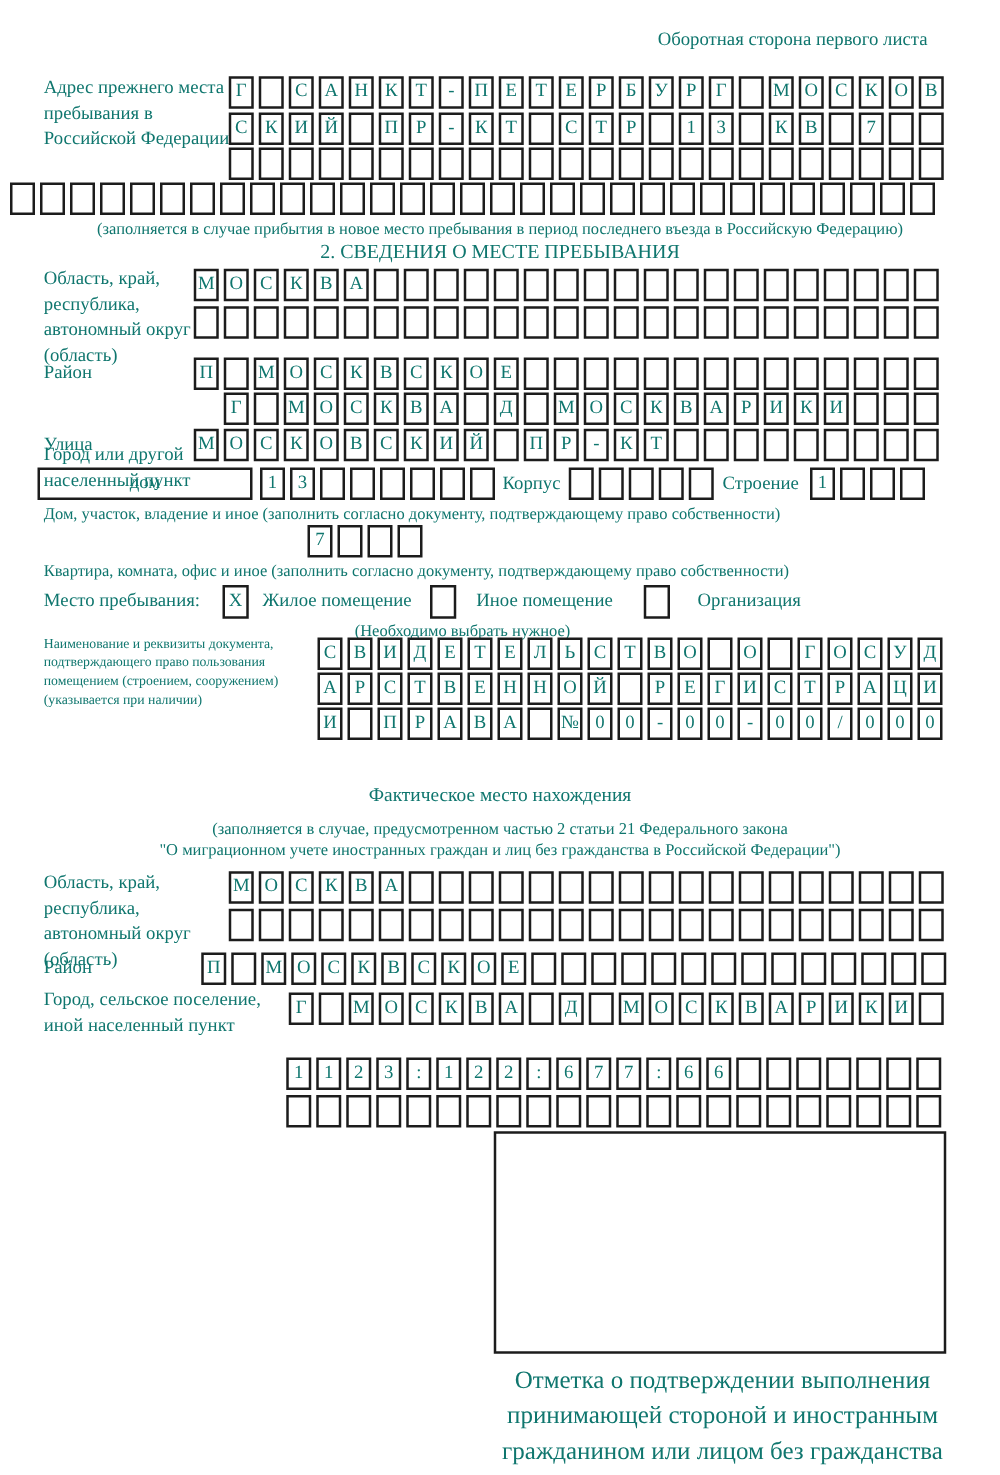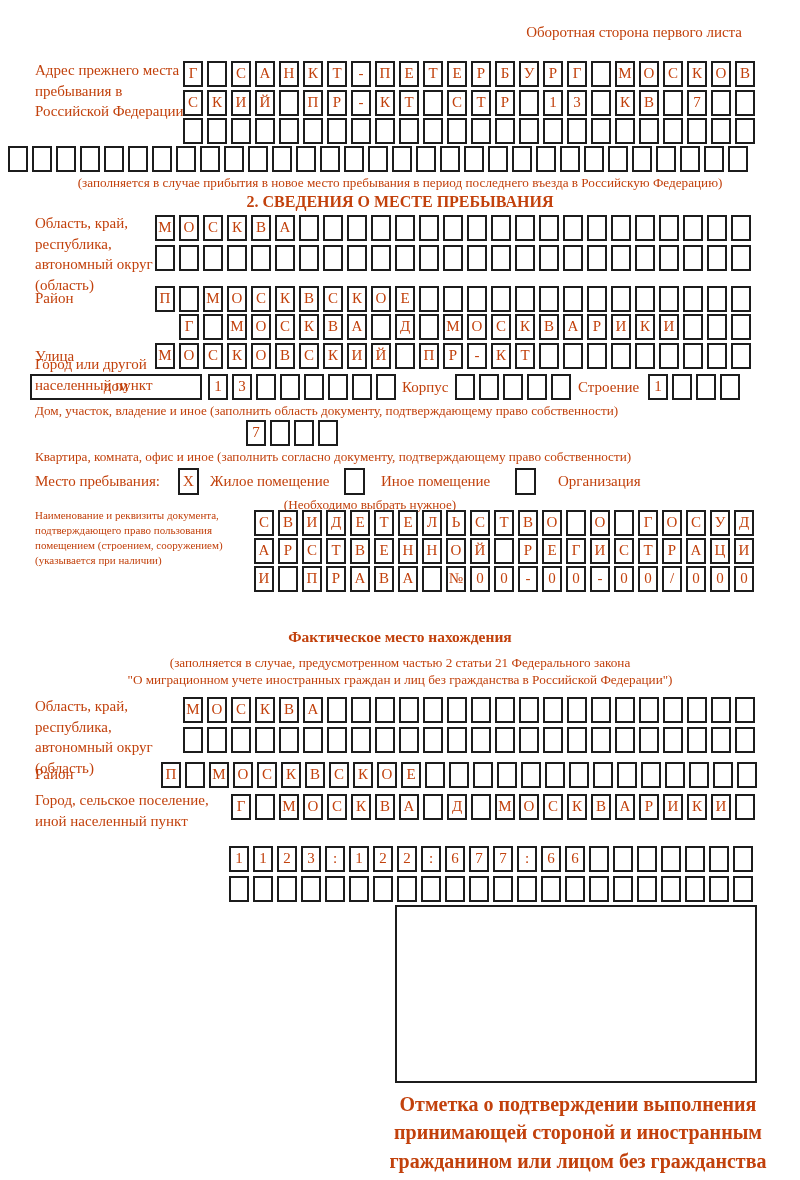--- a/index.html
+++ b/index.html
@@ -1,22 +1,22 @@
 <!DOCTYPE html>
 <html><head>
 <meta charset="utf-8">
 <style>
   html,body{margin:0;padding:0;background:#fff;}
-  .page{position:relative;width:800px;height:1180px;background:#fff;color:#c2410c;
+  .page{position:relative;width:800px;height:1180px;background:#fff;color:#0f766e;
         font-family:"Liberation Serif","DejaVu Serif",serif;overflow:hidden;}
   .abs{position:absolute;}
   .lbl{font-size:15px;line-height:1.38;}
   .note{font-size:13.2px;}
   .center{text-align:center;}
-  .bold{font-weight:bold;}
+  .bold{font-weight:normal;}
   .cells{position:absolute;display:flex;gap:4px;white-space:nowrap;}
   .cell{box-sizing:border-box;flex:0 0 20px;width:20px;height:26px;border:2px solid #1c1c1c;
         text-align:center;font-size:15px;line-height:21px;overflow:hidden;}
   .rect{box-sizing:border-box;border:2px solid #1c1c1c;height:26px;text-align:center;
         font-size:15px;line-height:21px;}
   .chk{box-sizing:border-box;width:21px;height:27px;border:2px solid #1c1c1c;text-align:center;
        font-size:15px;line-height:22px;}
   .stampbox{box-sizing:border-box;border:2px solid #1c1c1c;background:#fff;}
 </style>
 </head>
@@ -303,21 +303,21 @@
       <div class="cell"></div>
       <div class="cell"></div>
     </div>
   <div class="abs lbl" style="top:377px;left:578px;">Строение</div>
   <div class="cells" style="top:374px;left:648px;">
       <div class="cell">1</div>
       <div class="cell"></div>
       <div class="cell"></div>
       <div class="cell"></div>
     </div>
-  <div class="abs note" style="top:403px;left:35px;">Дом, участок, владение и иное (заполнить область документу, подтверждающему право собственности)</div>
+  <div class="abs note" style="top:403px;left:35px;">Дом, участок, владение и иное (заполнить согласно документу, подтверждающему право собственности)</div>
 
   <div class="cells" style="top:420px;left:246px;">
       <div class="cell">7</div>
       <div class="cell"></div>
       <div class="cell"></div>
       <div class="cell"></div>
     </div>
   <div class="abs note" style="top:449px;left:35px;">Квартира, комната, офис и иное (заполнить согласно документу, подтверждающему право собственности)</div>
 
   <div class="abs lbl" style="top:471px;left:35px;">Место пребывания:</div>

